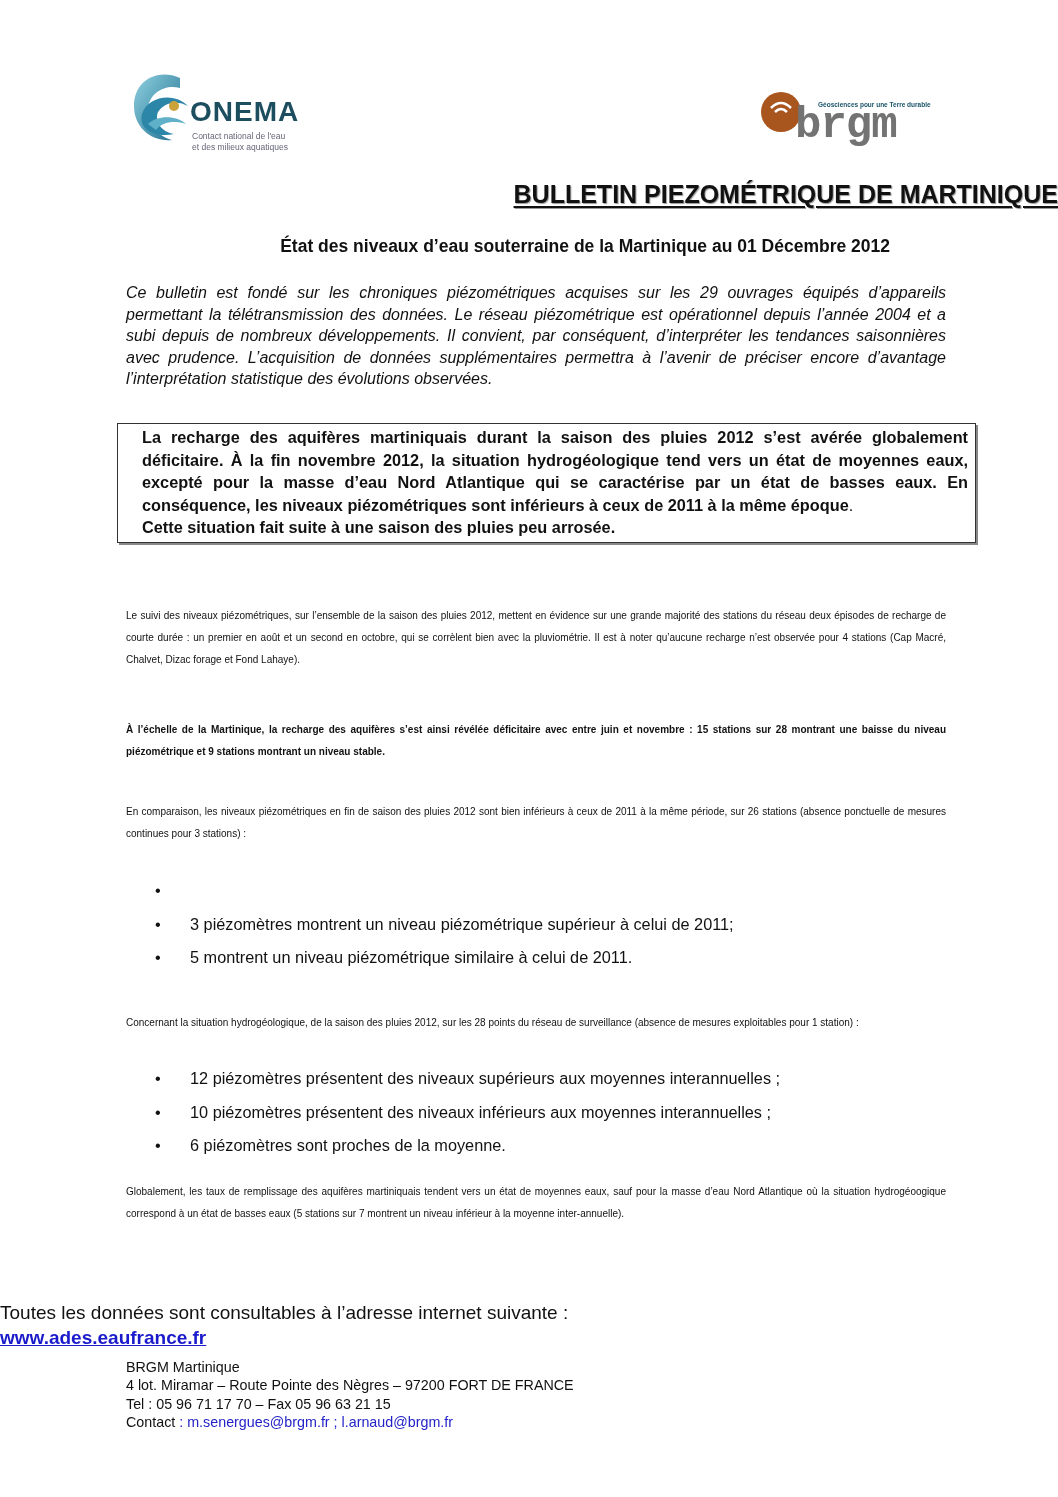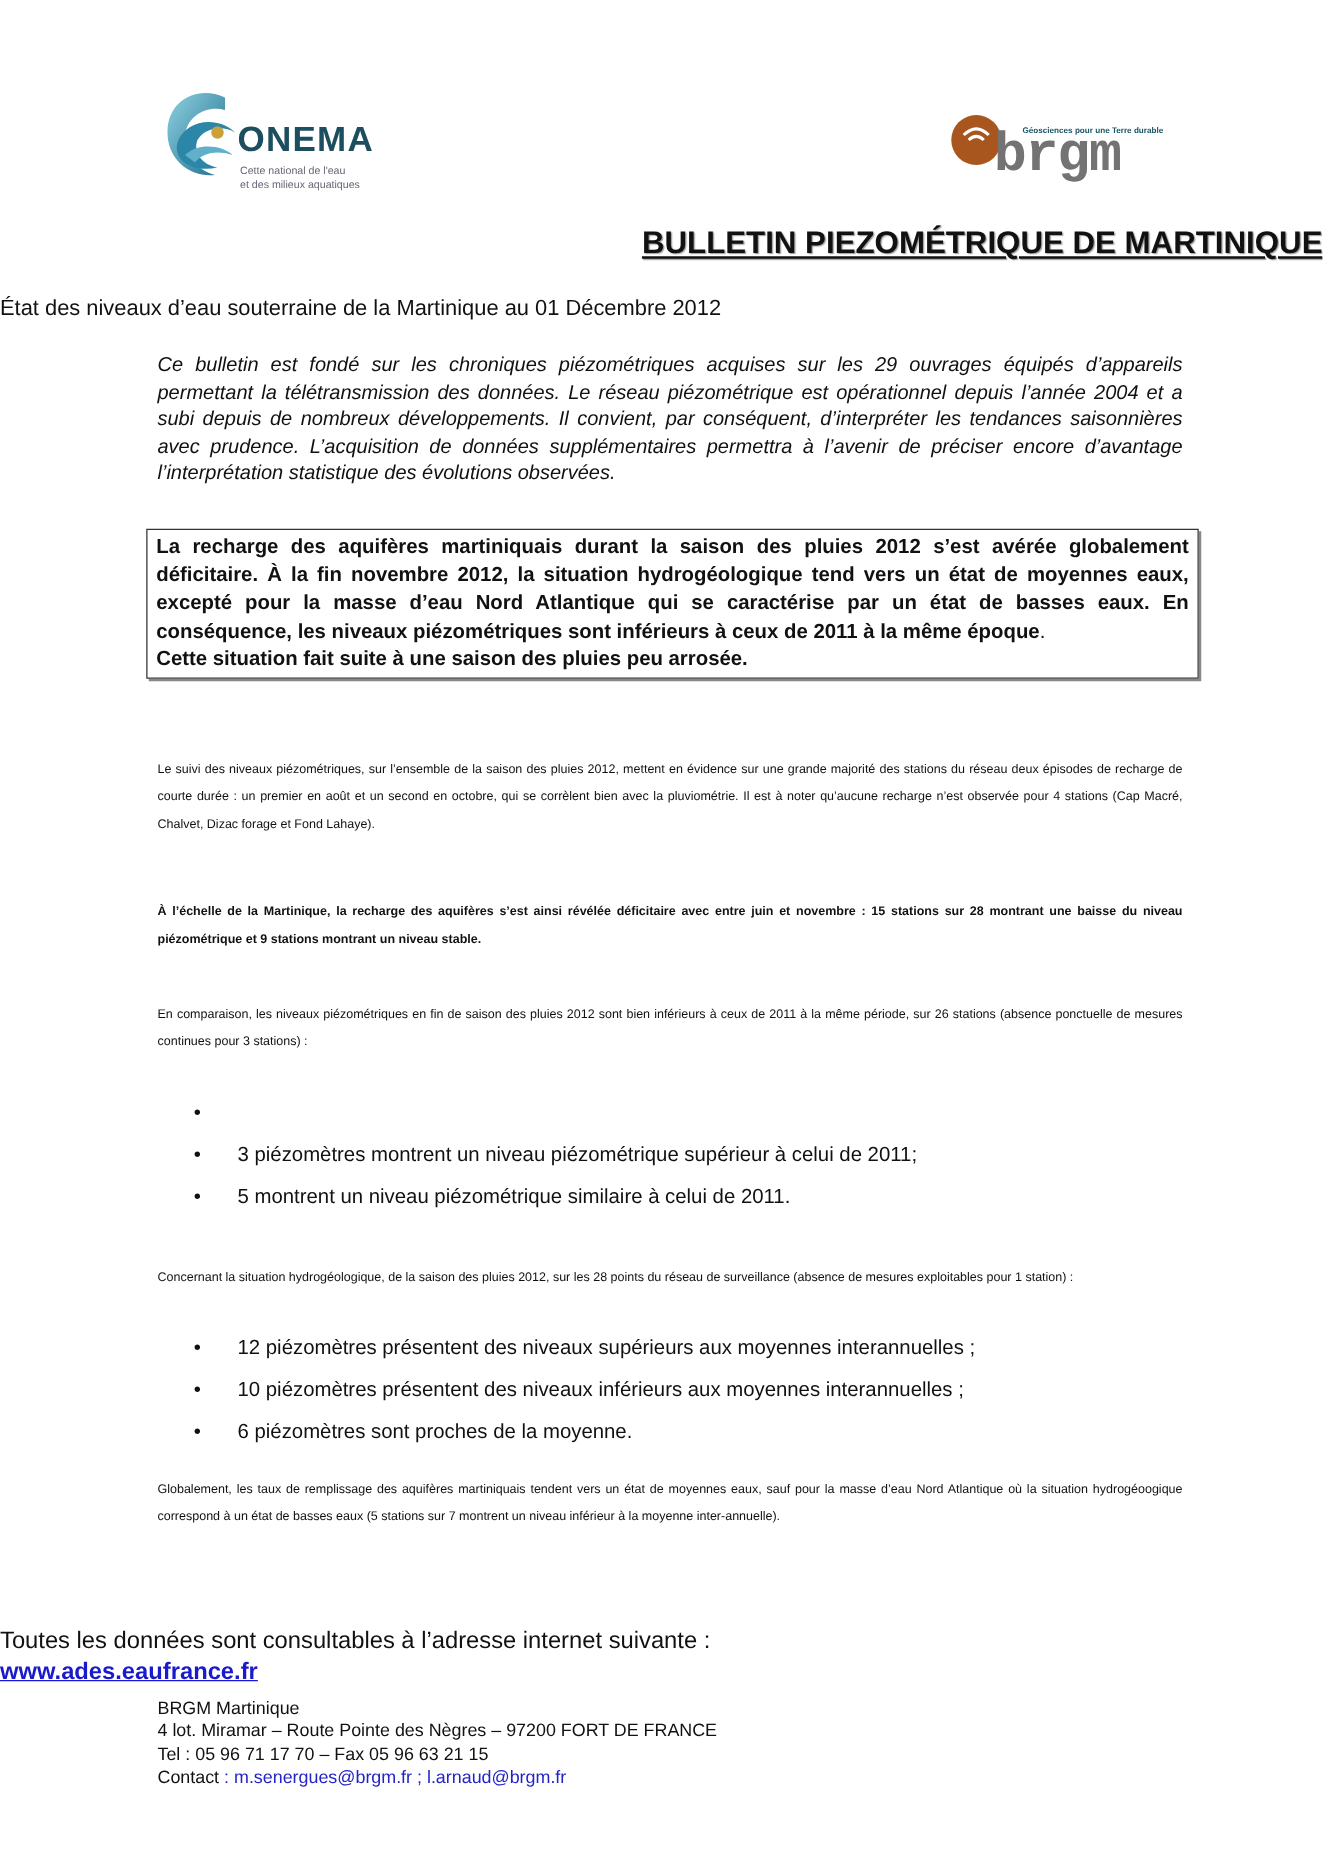--- a/index.html
+++ b/index.html
@@ -19,27 +19,27 @@
     .brgm-logo { left: 755px; top: 86px; width: 200px; height: 80px; }
     .brgm-word { position: absolute; left: 40px; top: 14px; font-size: 44px; font-weight: bold;
                  color: #737373; letter-spacing: -1px; font-family: Liberation Mono, monospace; }
     .brgm-tag { position: absolute; left: 63px; top: 15px; font-size: 6.5px; font-weight: bold;
                 color: #1a5468; white-space: nowrap; font-family: "Liberation Sans", sans-serif; }
 
     
     .title { left: 0; width: 1058px; top: 180px; text-align: right; font-size: 25px; font-weight: bold;
              text-decoration: underline; text-decoration-thickness: 2px; text-underline-offset: 3px;
              text-shadow: 1px 1px 1px #999; }
-    .subtitle { left: 0; width: 890px; top: 236px; text-align: left; font-size: 17.5px; font-weight: normal; }
+    .subtitle { left: 0; width: 890px; top: 236px; text-align: right; font-size: 17.5px; font-weight: bold; }
 
     
     .text-block { left: 126px; width: 820px; font-size: 10px; line-height: 22px; text-align: justify; }
     .intro { top: 282px; font-style: italic; font-size: 16px; line-height: 21.5px; }
     .summary-box { left: 117px; top: 423px; width: 826px; border: 1.5px solid #333;
-                   box-shadow: 2px 2px 0 #888; padding: 2px 7px 3px 7px;
+                   box-shadow: 2px 2px 0 #888; padding: 2px 7px 3px 24px;
                    font-size: 16.3px; line-height: 22.5px; font-weight: bold; text-align: justify; }
     .p1 { top: 605px; }
     .p2 { top: 719px; font-weight: bold; }
     .p3 { top: 801px; }
     .p4 { top: 1012px; }
     .p5 { top: 1181px; }
 
     .bullets { left: 155px; width: 790px; font-size: 16.3px; }
     .bullets .item { position: relative; height: 33.5px; line-height: 22px; }
     .bullets .dot { position: absolute; left: 0; top: 0; }
@@ -65,21 +65,21 @@
         <stop offset="0" stop-color="#8fd0e0"></stop>
         <stop offset="1" stop-color="#1f6f8f"></stop>
       </linearGradient>
     </defs>
     <path d="M52 12 C30 2, 6 14, 6 40 C6 62, 24 76, 44 74 C30 70, 18 58, 20 42 C22 26, 38 18, 52 22 Z" fill="url(#sw)"></path>
     <path d="M14 48 C20 30, 46 26, 60 40 C50 34, 36 36, 30 46 C26 56, 34 66, 46 68 C28 72, 10 64, 14 48 Z" fill="#2c86a8"></path>
     <path d="M20 58 C30 48, 50 50, 58 58 C46 54, 34 56, 28 64 Z" fill="#5fb0c8"></path>
     <circle cx="46" cy="40" r="5" fill="#c9a23a"></circle>
   </svg>
   <div class="onema-word">ONEMA</div>
-  <div class="onema-sub s1">Cette national de l'eau</div>
+  <div class="onema-sub s1">Contact national de l'eau</div>
   <div class="onema-sub s2">et des milieux aquatiques</div>
 </div>
 
 <div class="abs brgm-logo">
   <svg width="44" height="44" viewBox="0 0 44 44" style="position:absolute;left:4px;top:4px;">
     <circle cx="22" cy="22" r="20" fill="#a8551e"></circle>
     <path d="M12 18 Q22 8 32 18" stroke="#fff" stroke-width="2.5" fill="none"></path>
     <path d="M16 22 Q22 16 28 22" stroke="#fff" stroke-width="2.5" fill="none"></path>
   </svg>
   <div class="brgm-tag">Géosciences pour une Terre durable</div>

